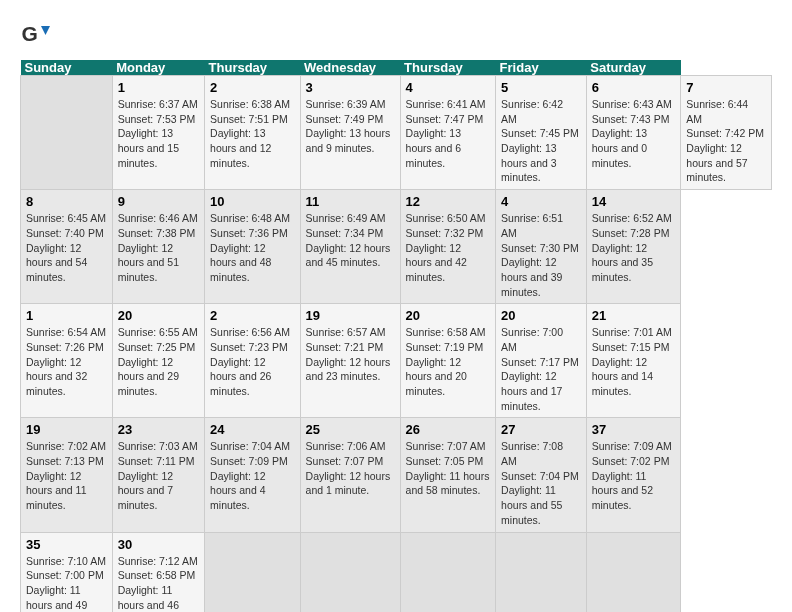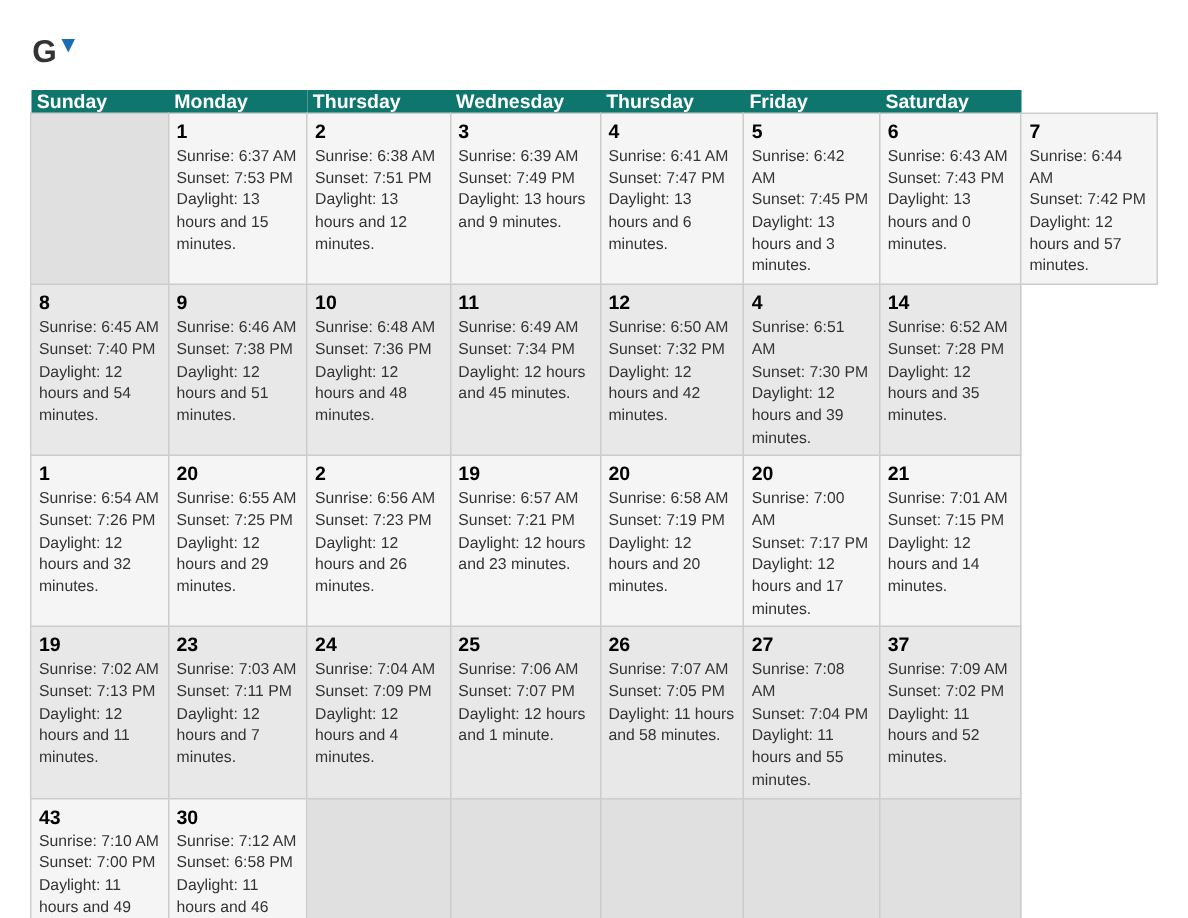--- a/index.html
+++ b/index.html
@@ -225,21 +225,21 @@
           <span class="day-num">27</span>
           <div class="day-info">Sunrise: 7:08 AM<br>Sunset: 7:04 PM<br>Daylight: 11 hours and 55 minutes.</div>
         </td>
         <td>
           <span class="day-num">37</span>
           <div class="day-info">Sunrise: 7:09 AM<br>Sunset: 7:02 PM<br>Daylight: 11 hours and 52 minutes.</div>
         </td>
       </tr>
       <tr>
         <td>
-          <span class="day-num">43</span>
+          <span class="day-num">35</span>
           <div class="day-info">Sunrise: 7:10 AM<br>Sunset: 7:00 PM<br>Daylight: 11 hours and 49 minutes.</div>
         </td>
         <td>
           <span class="day-num">30</span>
           <div class="day-info">Sunrise: 7:12 AM<br>Sunset: 6:58 PM<br>Daylight: 11 hours and 46 minutes.</div>
         </td>
         <td class="empty-cell"></td>
         <td class="empty-cell"></td>
         <td class="empty-cell"></td>
         <td class="empty-cell"></td>

